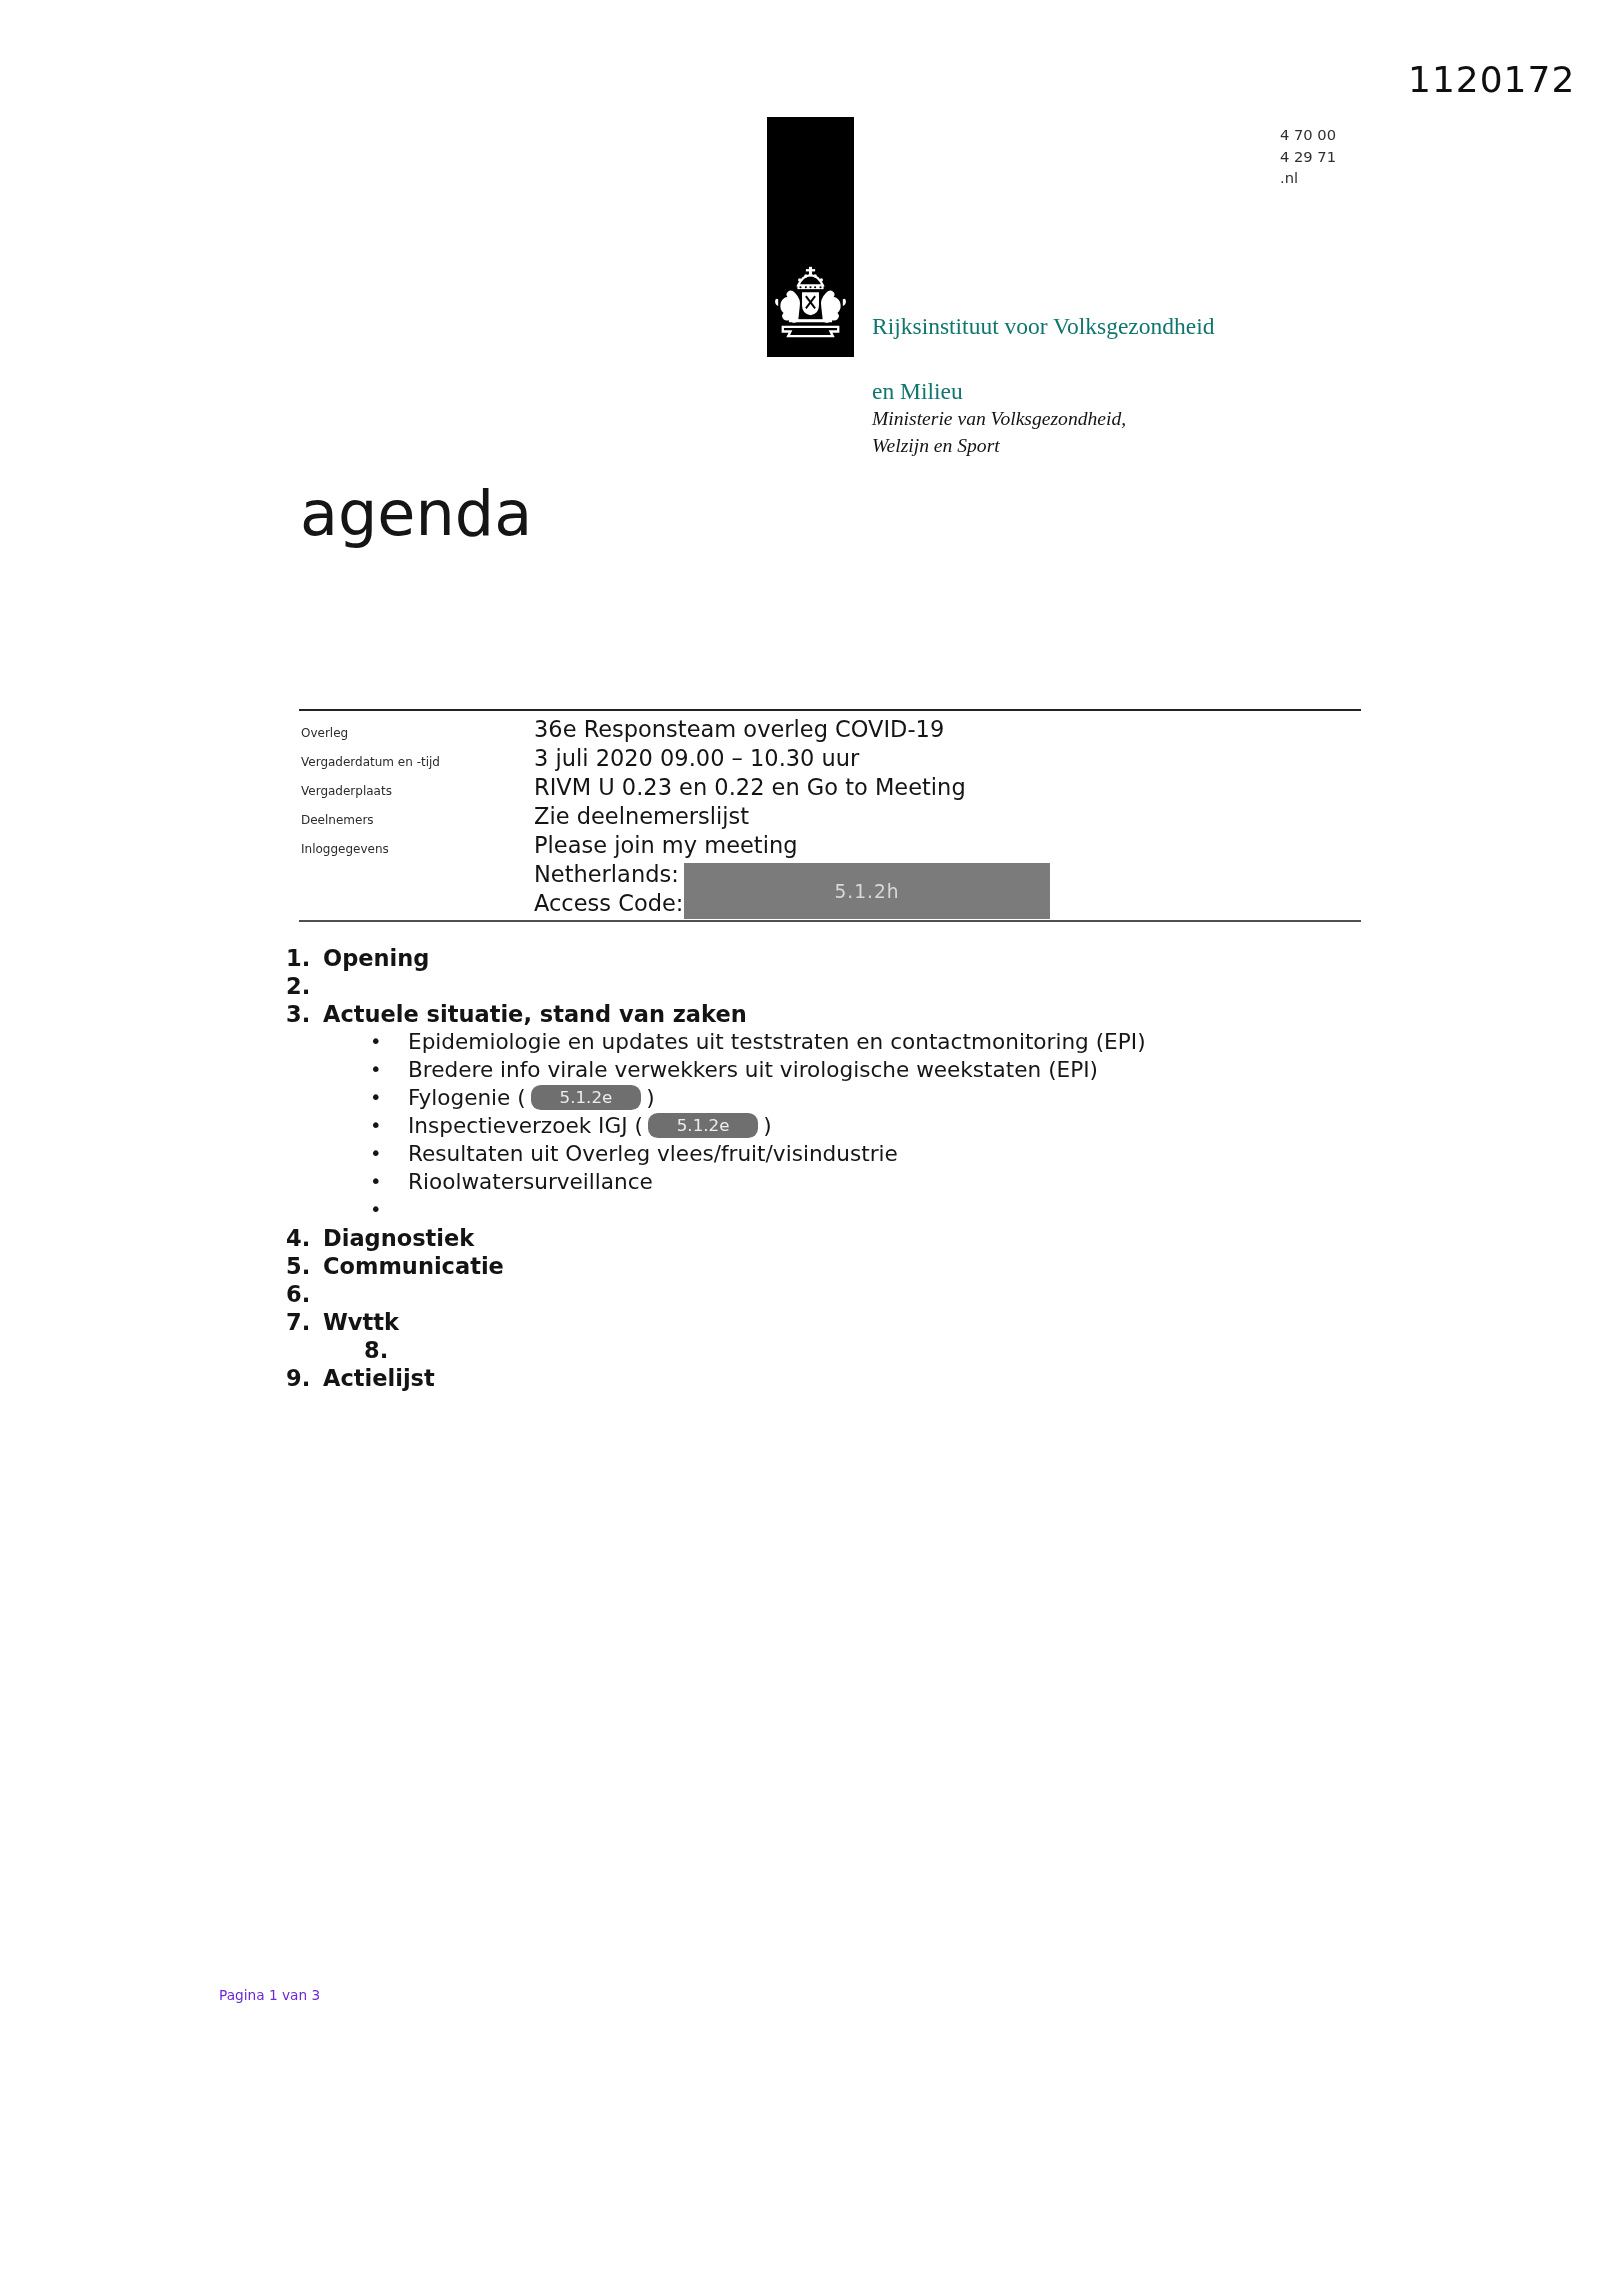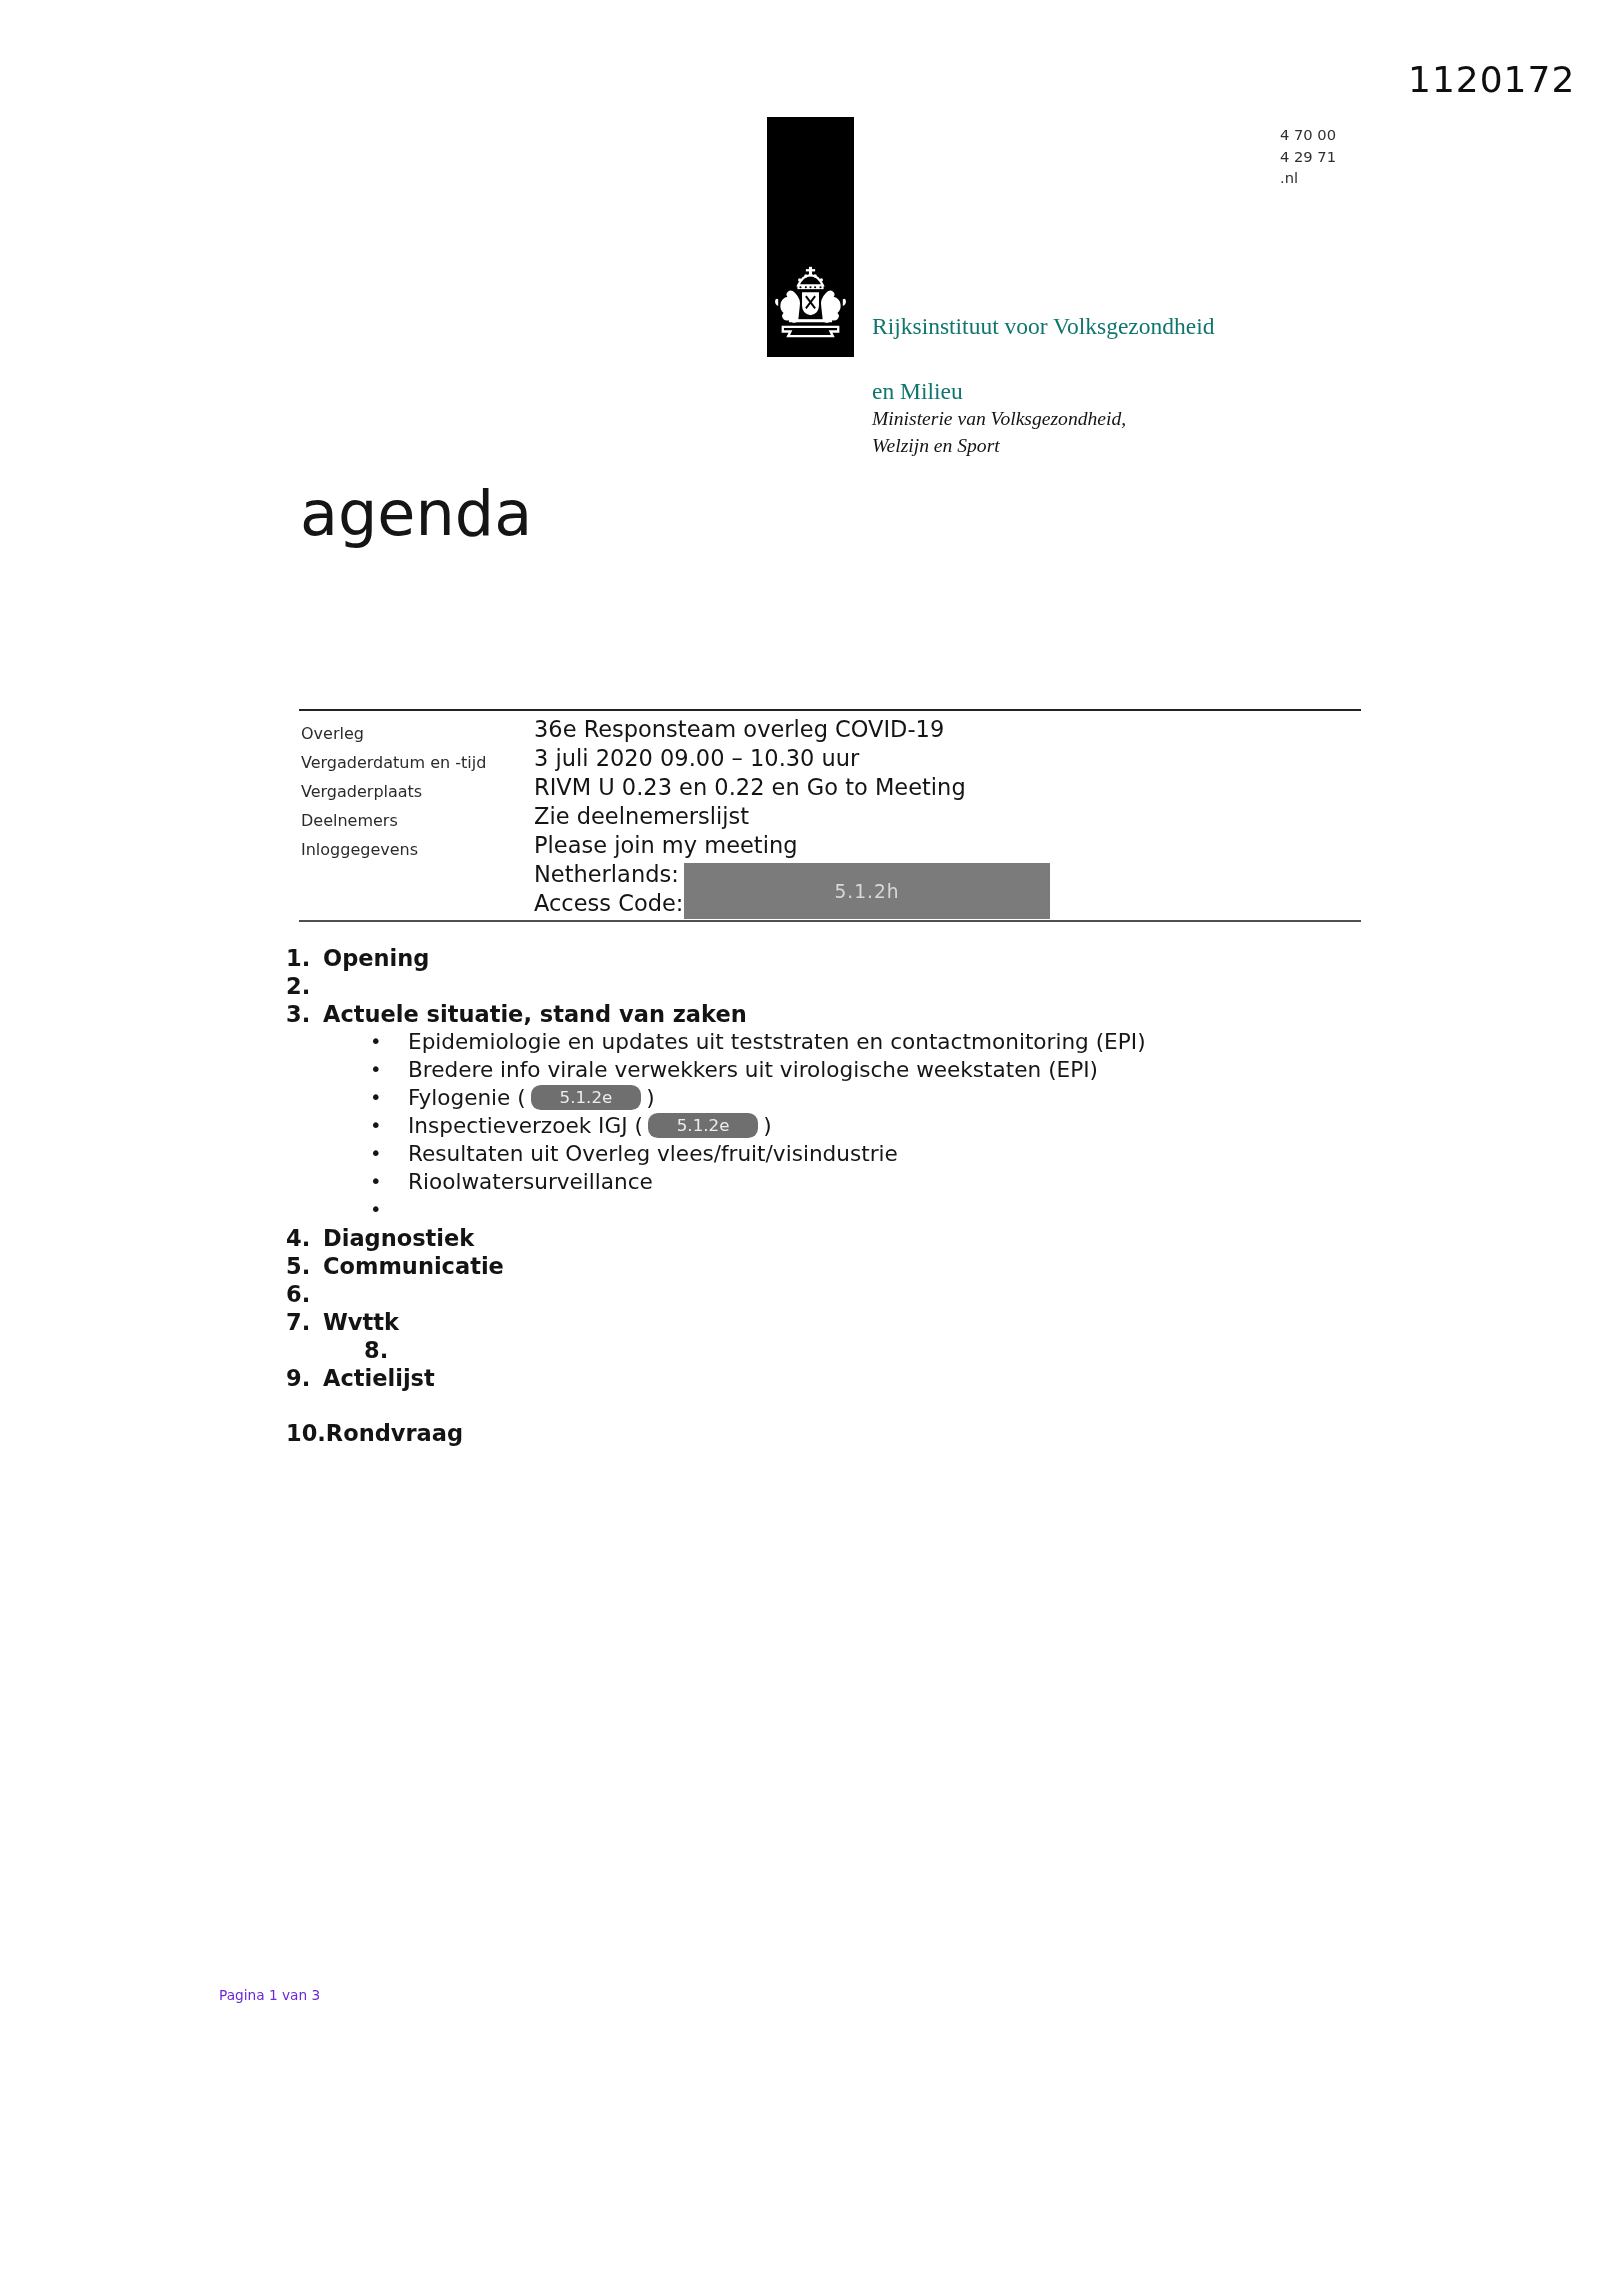--- a/index.html
+++ b/index.html
@@ -38,21 +38,21 @@
     position:absolute; left:293px; top:470px; margin:7px;
     font-size:62px; font-weight:400; color:#151515; letter-spacing:0;
   }
 
   .meeting-table {
     position:absolute; left:299px; top:709px; width:1062px; height:209px;
     border-top:2.9px solid #222222; border-bottom:2px solid #4f4f4f;
   }
   .tbl-labels {
     position:absolute; left:2px; top:7.8px;
-    font-size:16px; line-height:29px; color:#2b2b2b;
+    font-size:12px; line-height:29px; color:#2b2b2b;
   }
   .tbl-values {
     position:absolute; left:235px; top:4px;
     font-size:22.5px; line-height:29px; color:#141414; white-space:nowrap;
   }
   .redaction-large {
     position:absolute; left:385px; top:152px; width:366px; height:56px;
     background:#7b7b7b; display:flex; align-items:center; justify-content:center;
   }
   .redaction-large span { color:#d9d9d9; font-size:18.6px; letter-spacing:1px; }
@@ -213,22 +213,18 @@
         <span>Wvttk</span>
       </div>
       <div class="num-row indent8">
         <span class="num">8.</span>
         <span></span>
       </div>
       <div class="num-row">
         <span class="num">9.</span>
         <span>Actielijst</span>
       </div>
-      <div class="num-row gap-before">
-        <span class="num tight">10.</span>
-        <span>Rondvraag</span>
-      </div>
     </div>
 
   <div class="footer">Pagina 1 van 3</div>
 
 </div>
 
 
 </body></html>

